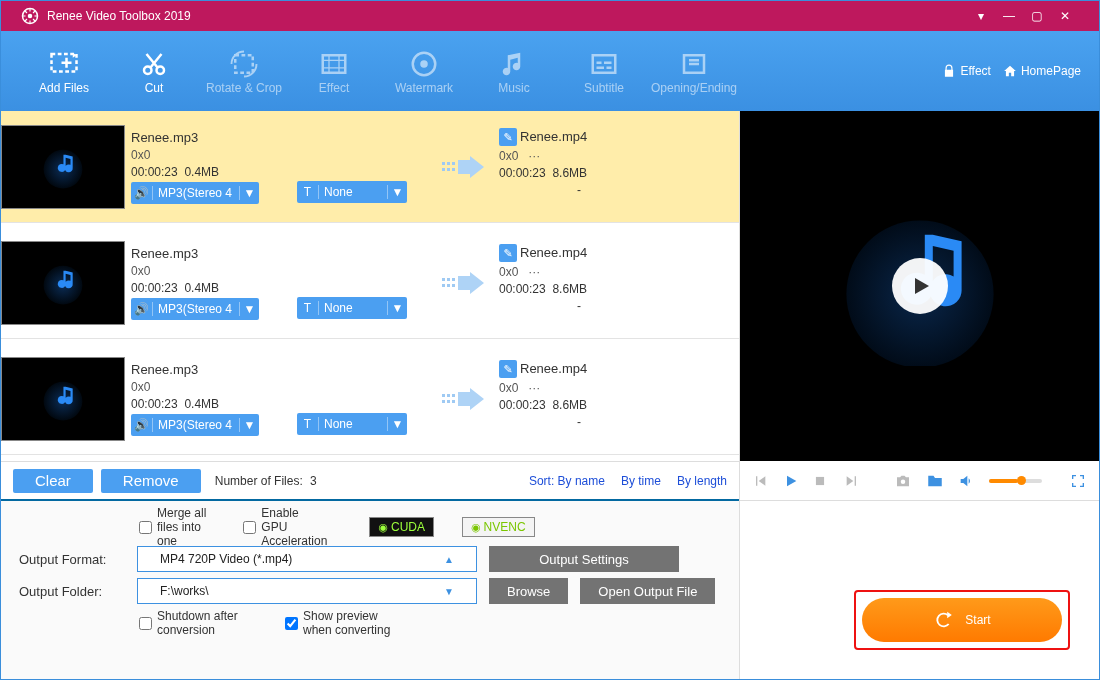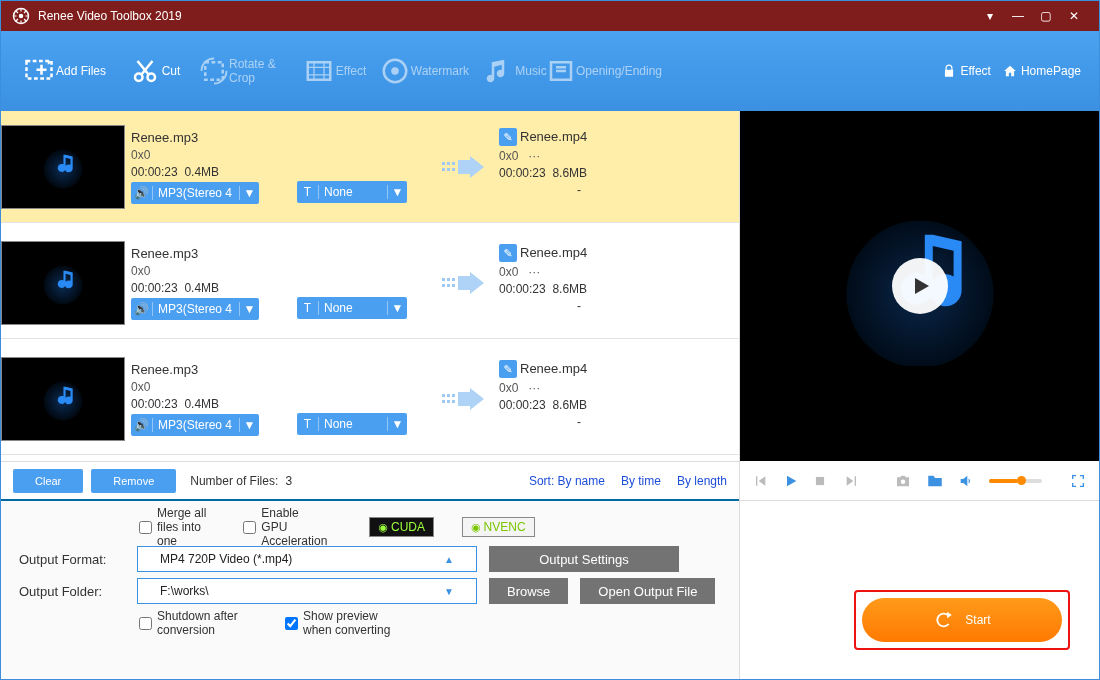--- a/index.html
+++ b/index.html
@@ -1,22 +1,22 @@
 <!DOCTYPE html>
 <html><head>
 <meta charset="utf-8">
 <style>
 *{box-sizing:border-box;margin:0;padding:0;font-family:"Segoe UI",Arial,sans-serif;font-size:12px;}
 body{width:1100px;height:680px;background:#fff;overflow:hidden;border:1px solid #3a8edb;}
-.titlebar{height:30px;background:#7f1d1d;display:flex;align-items:center;padding:0 11px;color:#fff;font-size:13px;}
+.titlebar{height:30px;background:#be185d;display:flex;align-items:center;padding:0 20px;color:#fff;font-size:13px;}
 .titlebar .logo{width:18px;height:18px;margin-right:8px;}
 .titlebar .spacer{flex:1;}
 .titlebar .wbtn{width:28px;text-align:center;cursor:pointer;}
 .toolbar{height:80px;background:linear-gradient(#4aa2f0,#3b90e2);display:flex;align-items:center;padding:0 18px;color:#fff;}
-.tb-item{display:flex;flex-direction:row;align-items:center;justify-content:center;width:90px;height:70px;cursor:pointer;opacity:0.55;font-size:13px;}
+.tb-item{display:flex;flex-direction:column;align-items:center;justify-content:center;width:90px;height:70px;cursor:pointer;opacity:0.55;font-size:13px;}
 .tb-item.active{opacity:1;font-weight:500;}
 .tb-item .ico{width:34px;height:34px;display:flex;align-items:center;justify-content:center;}
 .tb-right{margin-left:auto;display:flex;align-items:center;gap:12px;font-size:13px;}
 .tb-right .link{display:flex;align-items:center;gap:4px;cursor:pointer;}
 .content{display:flex;height:calc(100% - 110px);}
 .left{flex:1;display:flex;flex-direction:column;min-width:0;}
 .filelist{flex:0 0 auto;height:350px;overflow:hidden;}
 .row{height:112px;border-bottom:1px solid #e3e3e3;display:flex;align-items:center;padding:4px 0;gap:6px;margin-bottom:4px;}
 .row.sel{background:#FFEDAA;}
 .thumb{width:124px;height:84px;background:#000;border:1px solid #888;display:flex;align-items:center;justify-content:center;}
@@ -24,21 +24,21 @@
 .col{display:flex;flex-direction:column;gap:3px;font-size:12px;color:#333;}
 .col .name{font-size:13px;}
 .col .dims{color:#555;}
 .pill{display:flex;height:22px;background:#4B9FF1;color:#fff;border-radius:2px;width:128px;align-items:center;font-size:11px;cursor:pointer;}
 .pill .picon{width:22px;display:flex;justify-content:center;border-right:1px solid rgba(255,255,255,.4);}
 .pill .ptext{flex:1;padding:0 5px;white-space:nowrap;overflow:hidden;}
 .pill .parrow{width:20px;border-left:1px solid rgba(255,255,255,.4);text-align:center;}
 .arrow-box{width:60px;display:flex;align-items:center;justify-content:center;}
 .editbadge{width:18px;height:18px;background:#4B9FF1;color:#fff;display:inline-flex;align-items:center;justify-content:center;border-radius:2px;margin-right:3px;font-size:11px;}
 .listbar{height:38px;display:flex;align-items:center;padding:0 12px;gap:8px;border-top:1px solid #ddd;}
-.btn-sm{background:#4B9FF1;color:#fff;border:none;height:24px;padding:0 22px;border-radius:2px;cursor:pointer;font-size:11px;}
+.btn-sm{background:#4B9FF1;color:#fff;border:none;height:24px;padding:0 22px;border-radius:2px;cursor:pointer;font-size:15px;}
 .listbar .count{color:#333;font-size:13px;margin-left:6px;}
 .listbar .sorts{margin-left:auto;display:flex;gap:16px;color:#1d4ed8;font-size:13px;}
 .bottom{border-top:2px solid #0369a1;padding:10px 18px;background:#fafafa;flex:1;position:relative;}
 .brow{display:flex;align-items:center;height:32px;gap:12px;}
 .brow label{width:106px;color:#333;font-size:13px;}
 .combo{flex:0 0 340px;height:26px;border:1px solid #3d91e1;background:#fff;display:flex;align-items:center;padding:0 22px;justify-content:space-between;cursor:pointer;color:#222;font-size:13px;}
 .combo .carrow{color:#3d91e1;font-size:10px;}
 .btn-md{background:#737373;color:#fff;border:none;height:26px;padding:0 18px;cursor:pointer;font-size:13px;}
 .chk{display:flex;align-items:center;gap:5px;color:#333;font-size:13px;}
 .chk input{width:13px;height:13px;}
@@ -127,20 +127,29 @@
         <div class="ico">
           <svg width="30" height="30" viewBox="0 0 24 24">
             <path d="M9 18a3 3 0 11-2-2.8V5l10-2v11a3 3 0 11-2-2.8V7L9 8.5V18z" fill="#fff"></path>
           </svg>
         </div>
         <span>Music</span>
       </div>
       <div class="tb-item">
         <div class="ico">
           <svg width="30" height="30" viewBox="0 0 24 24">
+            <rect x="3" y="5" width="18" height="14" fill="none" stroke="#fff" stroke-width="2"></rect>
+            <path d="M6 15h6M14 15h4M6 11h4M12 11h6" stroke="#fff" stroke-width="2"></path>
+          </svg>
+        </div>
+        <span>Subtitle</span>
+      </div>
+      <div class="tb-item">
+        <div class="ico">
+          <svg width="30" height="30" viewBox="0 0 24 24">
             <rect x="4" y="5" width="16" height="14" fill="none" stroke="#fff" stroke-width="2"></rect>
             <path d="M8 9h8M8 12h8" stroke="#fff" stroke-width="2"></path>
           </svg>
         </div>
         <span>Opening/Ending</span>
       </div>
     </div>
   <div class="tb-right">
     <span class="link">
         <svg width="14" height="14" viewBox="0 0 24 24" fill="#fff">

